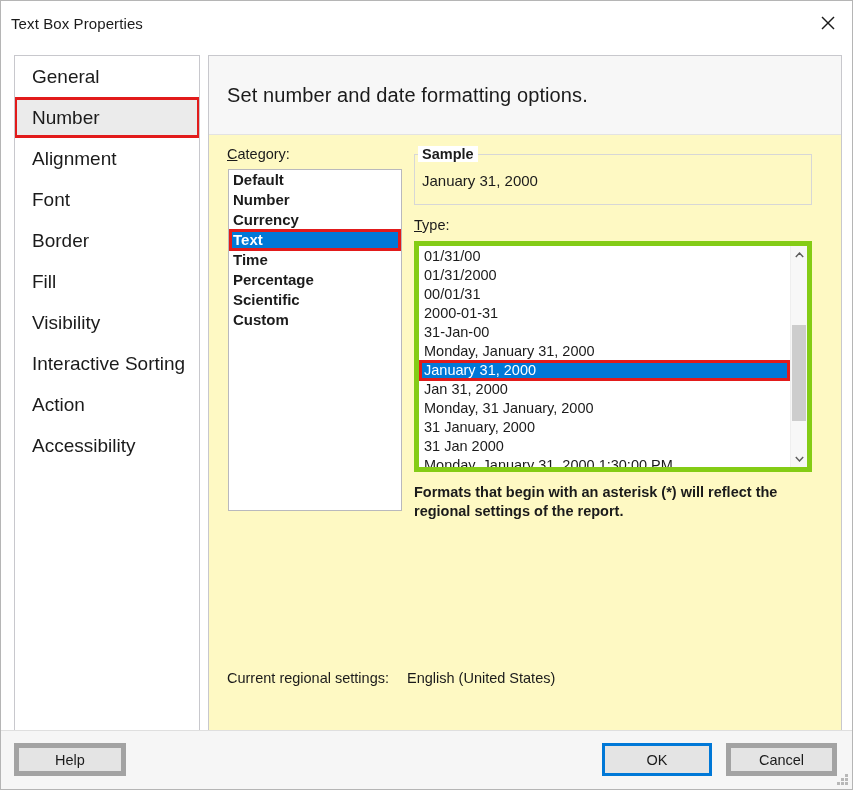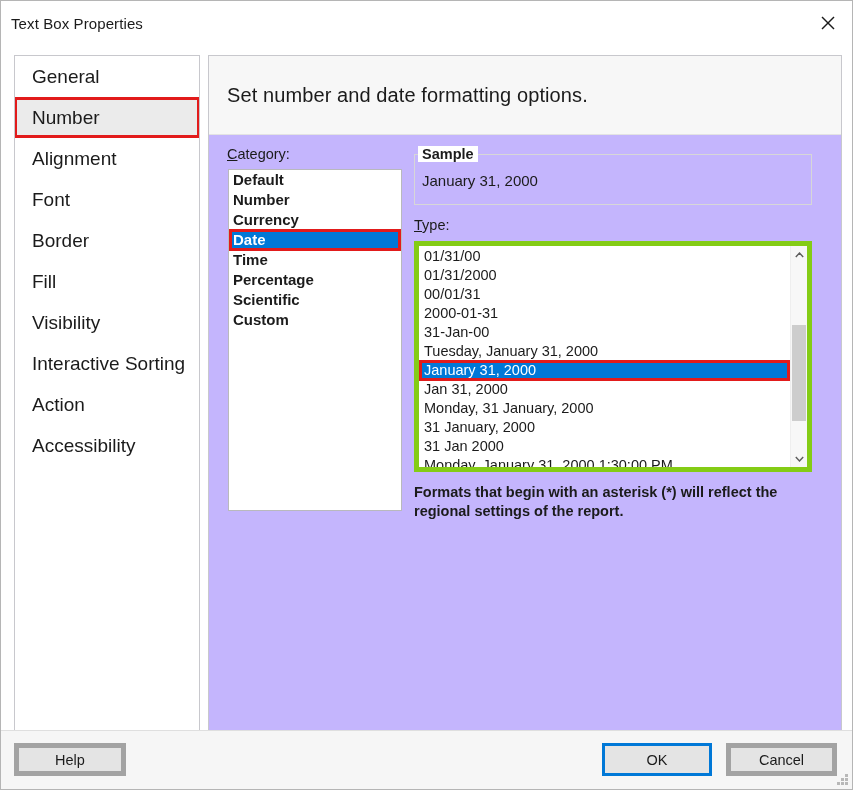--- a/index.html
+++ b/index.html
@@ -91,21 +91,21 @@
     left: -1px; right: -1px; top: 0px; bottom: 0px;
     border: 3px solid #e21b1b;
     pointer-events: none;
     box-sizing: border-box;
   }
 
   .content-panel {
     position: absolute;
     left: 207px; top: 9px;
     right: 10px; height: 678px;
-    background: #c4b5fd;
+    background: #fef9c3;
     border: 1px solid #c8c8cd;
     box-sizing: border-box;
   }
 
   .content-header {
     height: 79px;
     background: #f7f7f7;
     border-bottom: 1px solid #e3e3e3;
     display: flex;
     align-items: center;
@@ -377,41 +377,41 @@
       </div>
 
       <div class="content-area">
 
         <div class="field-label category-label"><span class="accesskey">C</span><span>ategory:</span></div>
 
         <div class="category-list">
           <div class="cat-row"><span>Default</span></div>
           <div class="cat-row"><span>Number</span></div>
           <div class="cat-row"><span>Currency</span></div>
-          <div class="cat-row selected outlined"><span>Date</span></div>
+          <div class="cat-row selected outlined"><span>Text</span></div>
           <div class="cat-row"><span>Time</span></div>
           <div class="cat-row"><span>Percentage</span></div>
           <div class="cat-row"><span>Scientific</span></div>
           <div class="cat-row"><span>Custom</span></div>
         </div>
 
         <div class="sample-group"></div>
         <div class="sample-legend">Sample</div>
         <div class="sample-value">January 31, 2000</div>
 
         <div class="field-label type-label"><span class="accesskey">T</span><span>ype:</span></div>
 
         <div class="type-list">
           <div class="type-rows">
             <div class="type-row"><span>01/31/00</span></div>
             <div class="type-row"><span>01/31/2000</span></div>
             <div class="type-row"><span>00/01/31</span></div>
             <div class="type-row"><span>2000-01-31</span></div>
             <div class="type-row"><span>31-Jan-00</span></div>
-            <div class="type-row"><span>Tuesday, January 31, 2000</span></div>
+            <div class="type-row"><span>Monday, January 31, 2000</span></div>
             <div class="type-row selected outlined"><span>January 31, 2000</span></div>
             <div class="type-row"><span>Jan 31, 2000</span></div>
             <div class="type-row"><span>Monday, 31 January, 2000</span></div>
             <div class="type-row"><span>31 January, 2000</span></div>
             <div class="type-row"><span>31 Jan 2000</span></div>
             <div class="type-row"><span>Monday, January 31, 2000 1:30:00 PM</span></div>
           </div>
 
           <div class="type-scrollbar">
             <div class="sb-arrow up">
@@ -423,20 +423,23 @@
             <div class="sb-arrow down">
               <svg width="9" height="6" viewBox="0 0 9 6" aria-hidden="true">
                 <polyline points="0.8,1 4.5,5 8.2,1" fill="none" stroke="#5c5c5c" stroke-width="1.4"></polyline>
               </svg>
             </div>
           </div>
         </div>
 
         <div class="format-note">Formats that begin with an asterisk (*) will reflect the regional settings of the report.</div>
 
+        <div class="regional">
+          <span>Current regional settings:</span><span class="regional-value">English (United States)</span>
+        </div>
 
       </div>
     </div>
   </div>
 
   <div class="footer">
     <div class="btn btn-help">Help</div>
     <div class="btn btn-ok">OK</div>
     <div class="btn btn-cancel">Cancel</div>
     <div class="resize-grip">

